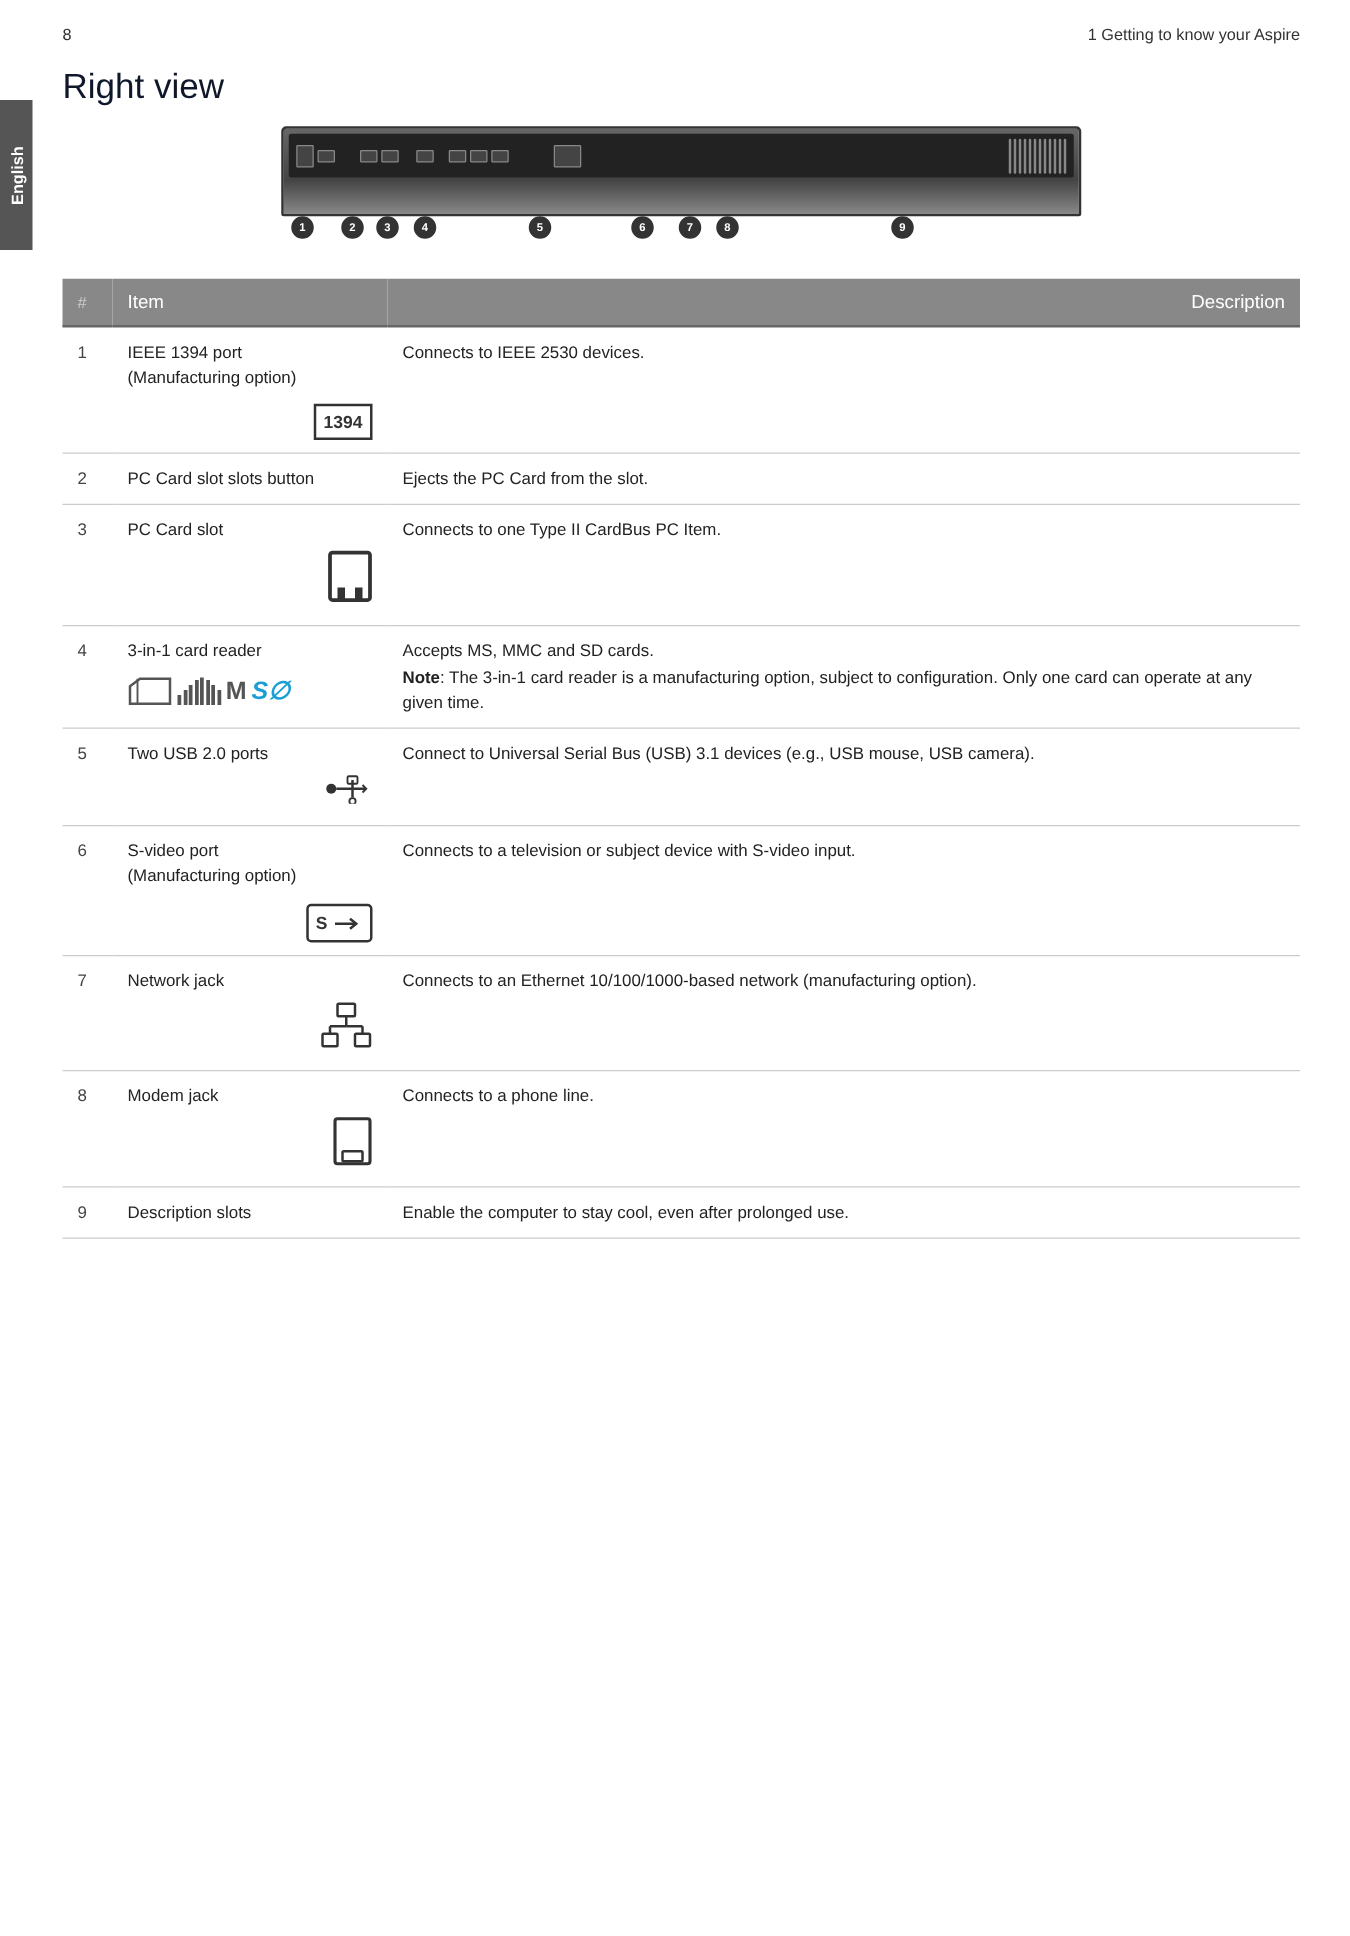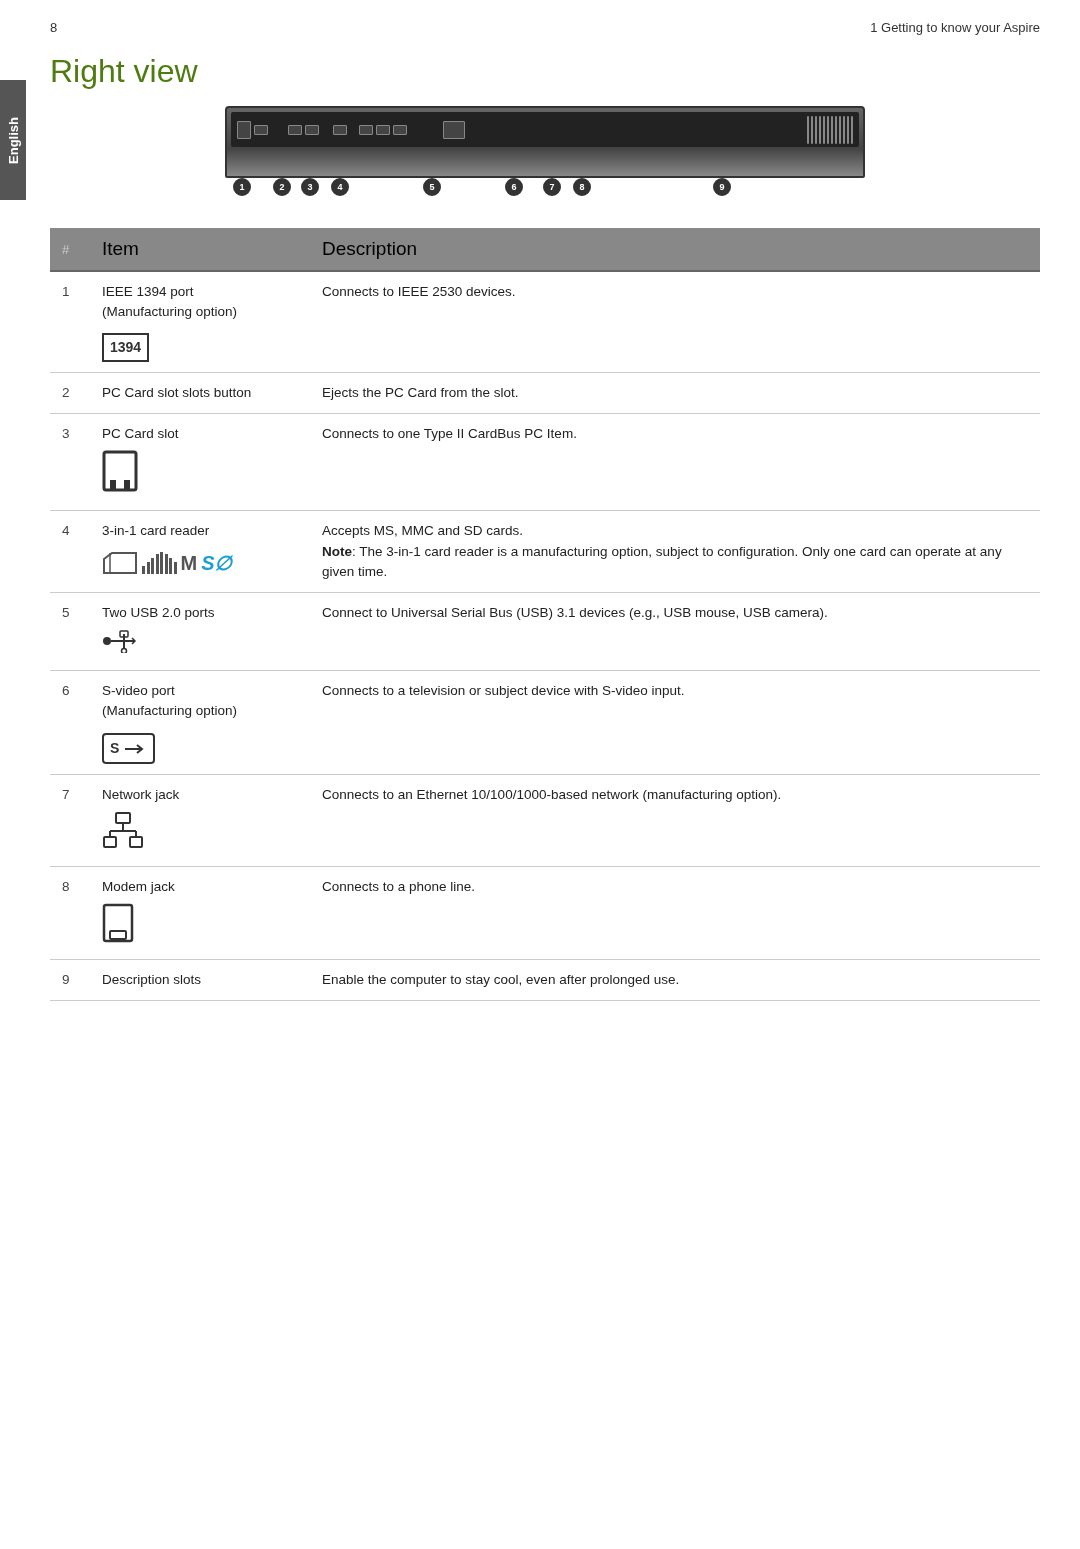--- a/index.html
+++ b/index.html
@@ -45,25 +45,25 @@
       display: flex;
       justify-content: space-between;
       align-items: center;
       padding-bottom: 8px;
       font-size: 13px;
       color: #333;
     }
 
     
     .page-title {
-      font-size: 32px;
+      font-size: 28px;
       font-weight: normal;
       margin-top: 10px;
       margin-bottom: 16px;
-      color: #4d7c0f;
+      color: #0f172a;
     }
 
     
     .laptop-image {
       display: flex;
       flex-direction: column;
       align-items: center;
       margin-bottom: 20px;
     }
     .laptop-body {
@@ -135,37 +135,38 @@
     }
 
     
     .info-table {
       width: 100%;
       border-collapse: collapse;
       margin-top: 10px;
     }
     .info-table th {
       background: #888;
-      color: #000000;
+      color: #ffffff;
       font-weight: normal;
-      font-size: 19px;
+      font-size: 15px;
       padding: 10px 12px;
       text-align: left;
       border-bottom: 2px solid #666;
     }
     .info-table th.num-col {
       width: 40px;
       color: #ccc;
       font-size: 13px;
     }
     .info-table th.item-col {
       width: 220px;
     }
     .info-table th.desc-col {
       width: auto;
+      text-align: right;
     }
     .info-table td {
       padding: 10px 12px;
       vertical-align: top;
       font-size: 13.5px;
       line-height: 1.5;
     }
     .info-table tr {
       border-bottom: 1px solid #ccc;
     }
@@ -181,20 +182,21 @@
     .item-cell {
       font-size: 13.5px;
     }
     .desc-cell {
       font-size: 13.5px;
     }
 
     
     .icon-container {
       margin-top: 6px;
+      text-align: right;
     }
     .ieee-badge {
       display: inline-block;
       border: 2px solid #333;
       padding: 2px 6px;
       font-size: 14px;
       font-weight: bold;
       color: #333;
       margin-top: 4px;
     }

